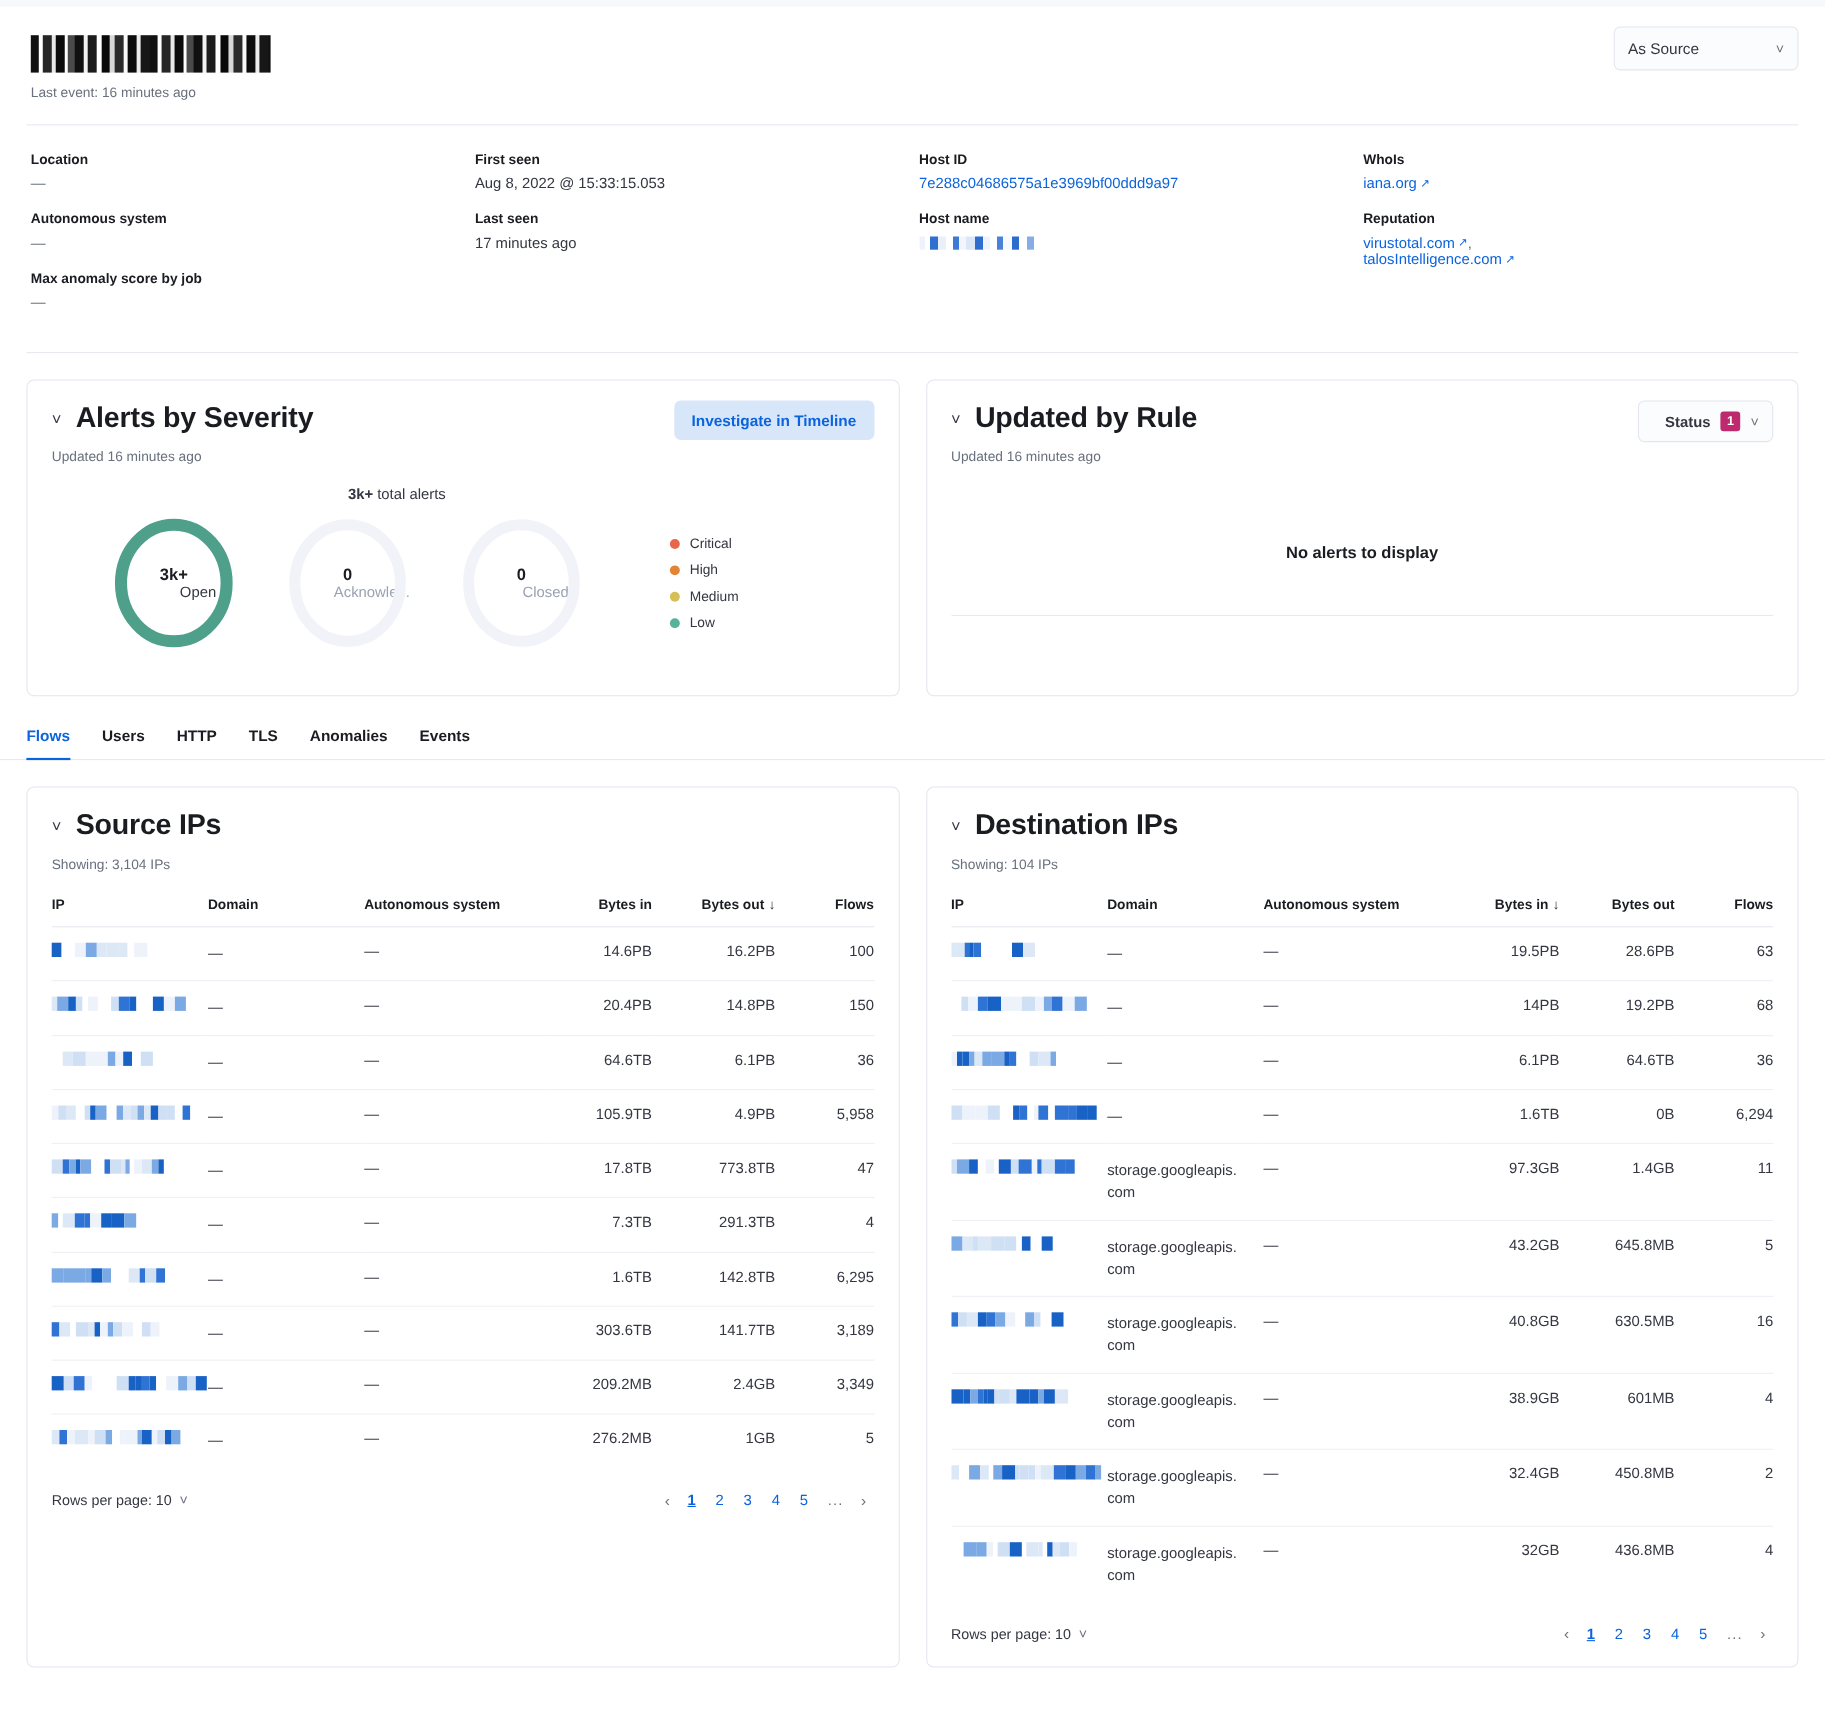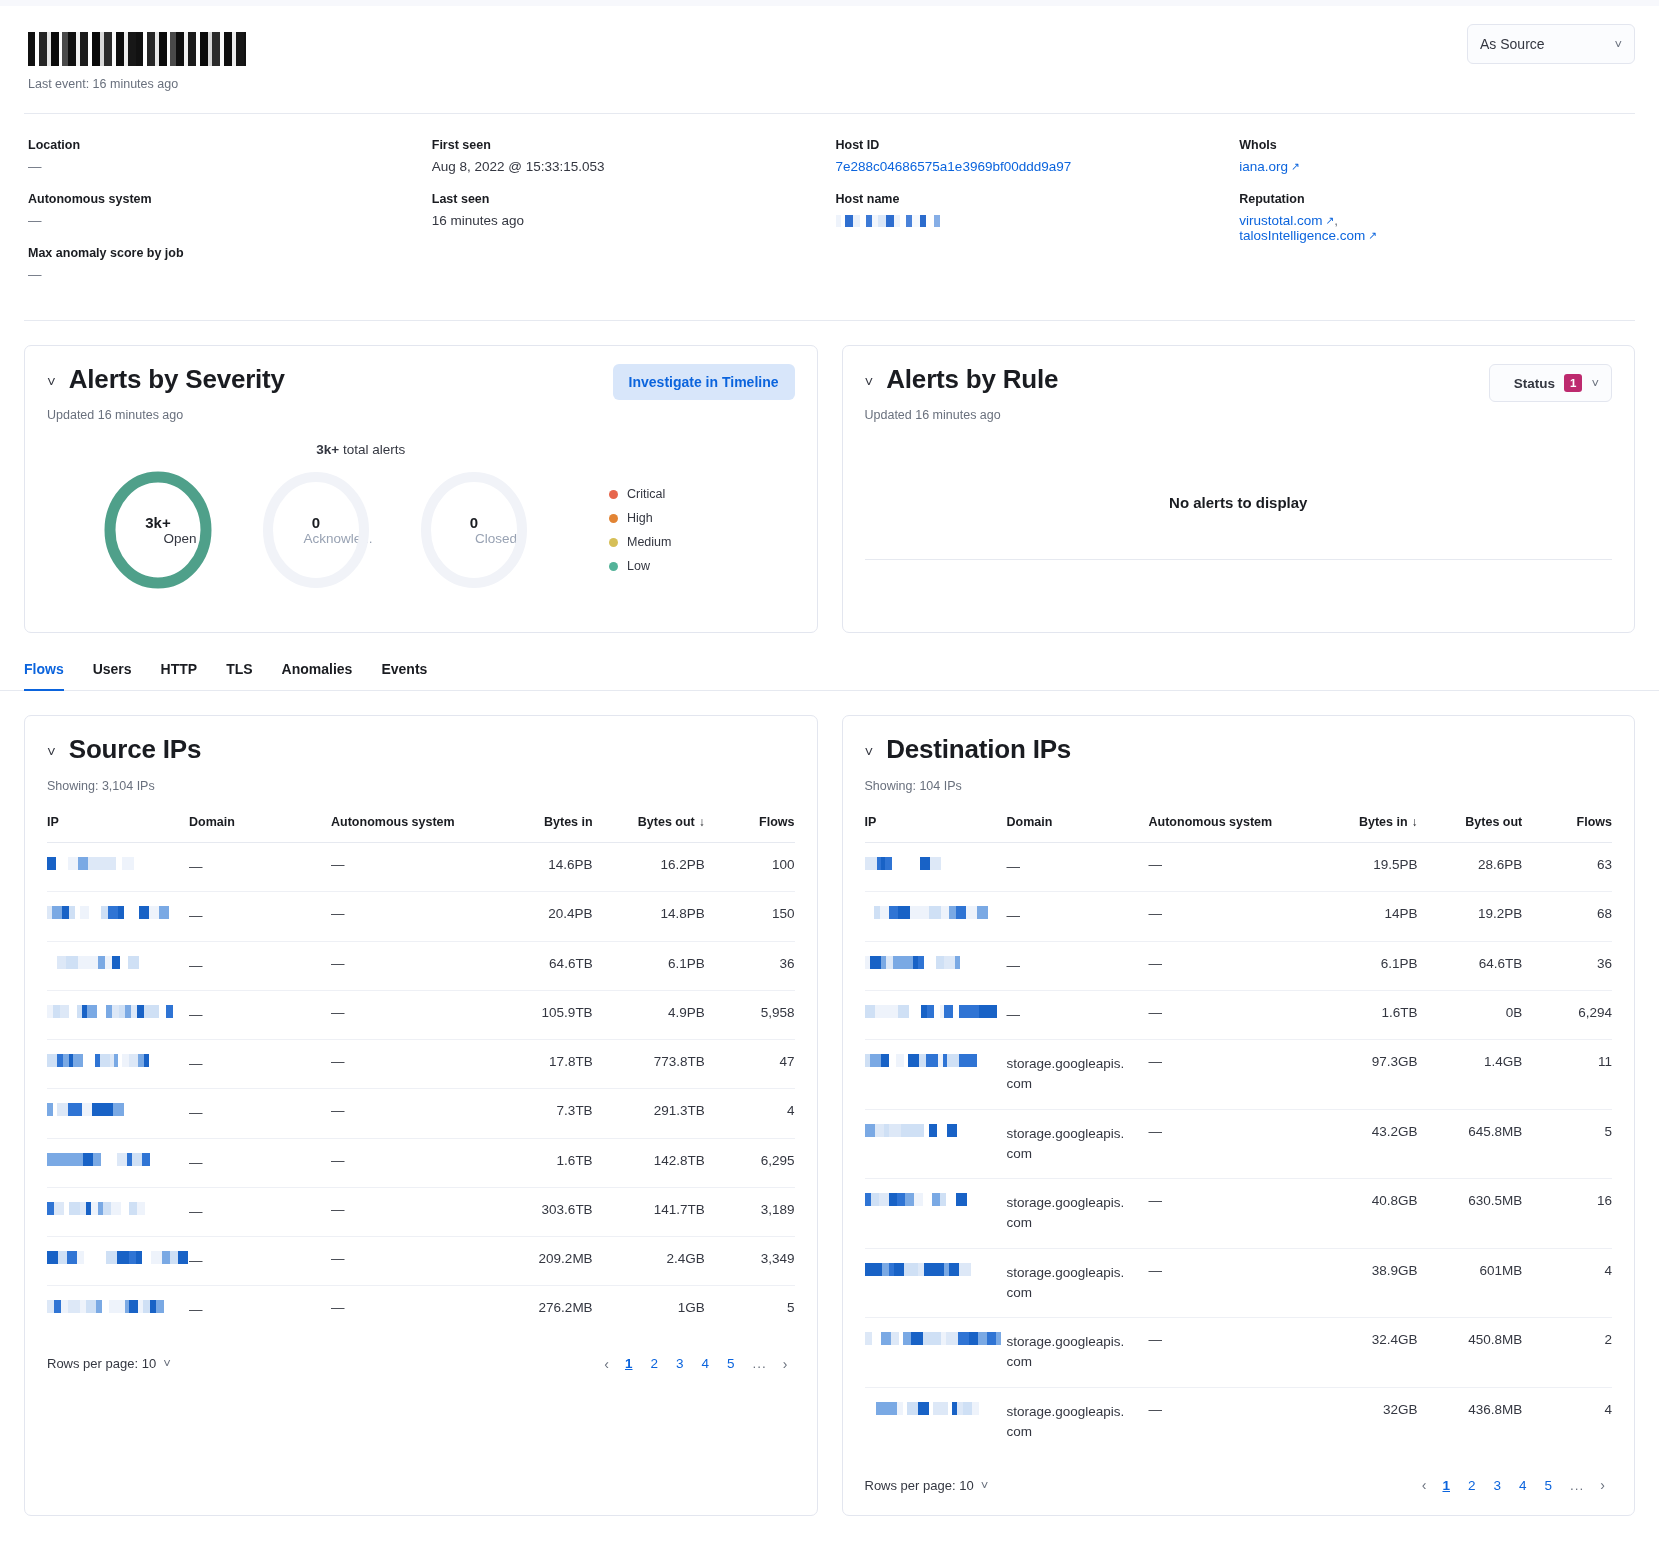--- a/index.html
+++ b/index.html
@@ -164,21 +164,21 @@
       <div class="meta-label">Autonomous system</div>
       <div class="meta-val dash">—</div>
       <div class="meta-label">Max anomaly score by job</div>
       <div class="meta-val dash">—</div>
     </div>
 
     <div class="meta-col">
       <div class="meta-label">First seen</div>
       <div class="meta-val">Aug 8, 2022 @ 15:33:15.053</div>
       <div class="meta-label">Last seen</div>
-      <div class="meta-val">16 minutes ago</div>
+      <div class="meta-val">17 minutes ago</div>
     </div>
 
     <div class="meta-col">
       <div class="meta-label">Host ID</div>
       <div class="meta-val">
         <a class="link">7e288c04686575a1e3969bf00ddd9a97</a>
       </div>
       <div class="meta-label">Host name</div>
       <div class="meta-val">
         <span class="redact-host"></span>
@@ -266,21 +266,21 @@
           </div>
         </div>
       </div>
     </div>
 
     <div class="panel">
       <div class="panel-head">
         <div>
           <div class="panel-title">
             <span class="caret">˅</span>
-            <h2 class="ptitle">Alerts by Rule</h2>
+            <h2 class="ptitle">Updated by Rule</h2>
           </div>
           <div class="updated">Updated 16 minutes ago</div>
         </div>
         <div class="filter-btn">
           <span class="flabel">Status</span>
           <span class="badge-pink">1</span>
           <span class="chev">˅</span>
         </div>
       </div>
 

